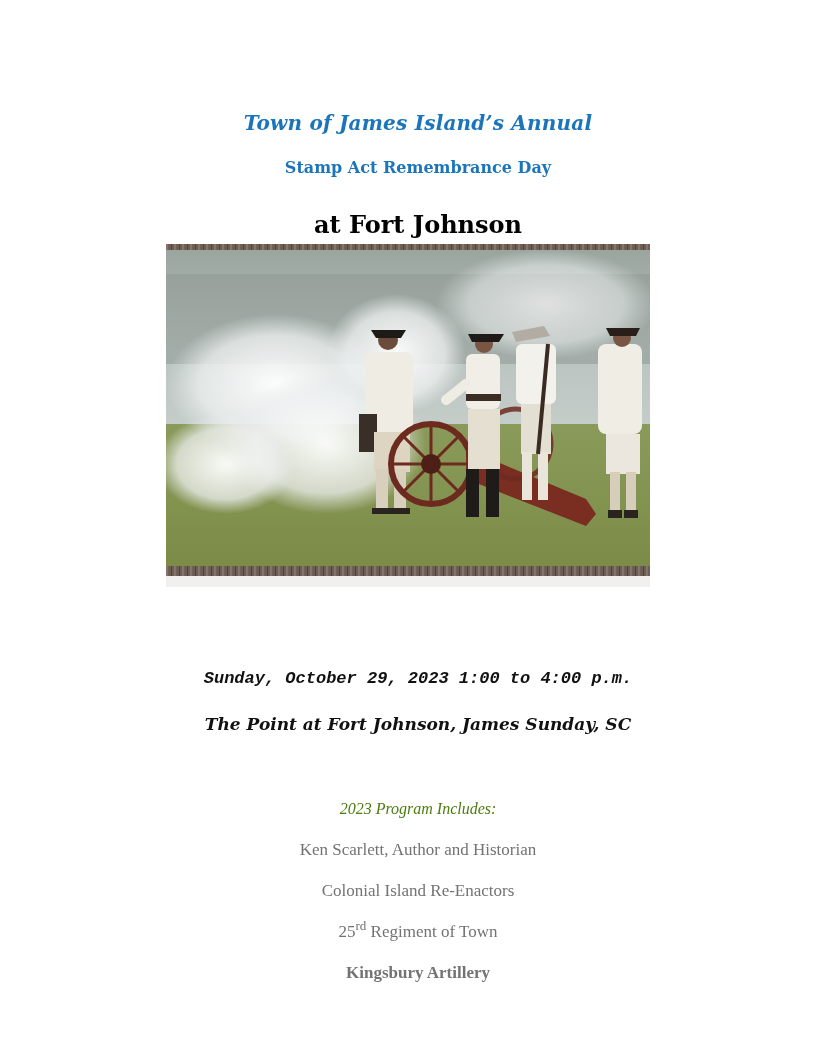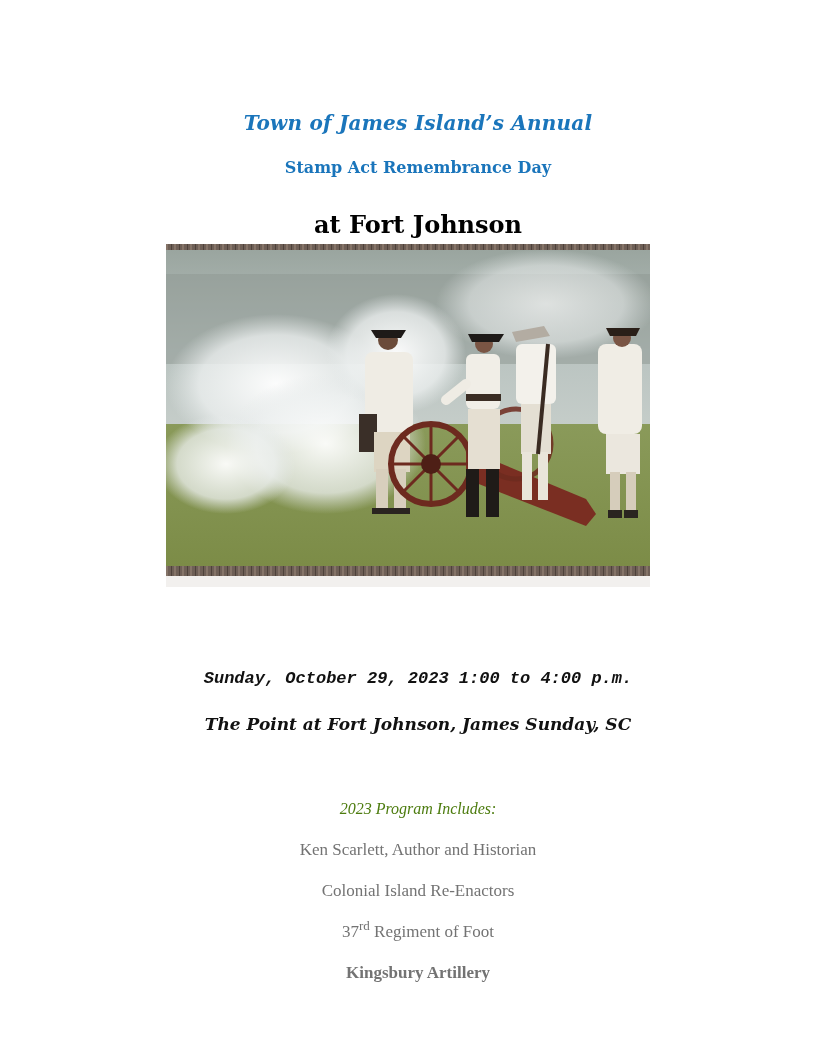--- a/index.html
+++ b/index.html
@@ -198,14 +198,14 @@
   </svg>
 </div>
 
 <div class="center-line t-date">Sunday, October 29, 2023 1:00 to 4:00 p.m.</div>
 <div class="center-line t-location">The Point at Fort Johnson, James Sunday, SC</div>
 
 <div class="center-line t-program-heading">2023 Program Includes:</div>
 
 <div class="center-line t-program-item" style="top:825px;">Ken Scarlett, Author and Historian</div>
 <div class="center-line t-program-item" style="top:866px;">Colonial Island Re-Enactors</div>
-<div class="center-line t-program-item" style="top:907px;"><span>37</span><sup>rd</sup><span> Regiment of Foot</span></div>
+<div class="center-line t-program-item" style="top:907px;"><span>25</span><sup>rd</sup><span> Regiment of Town</span></div>
 <div class="center-line t-program-item" style="top:948px;font-weight:bold;">Kingsbury Artillery</div>
 
 </body></html>

